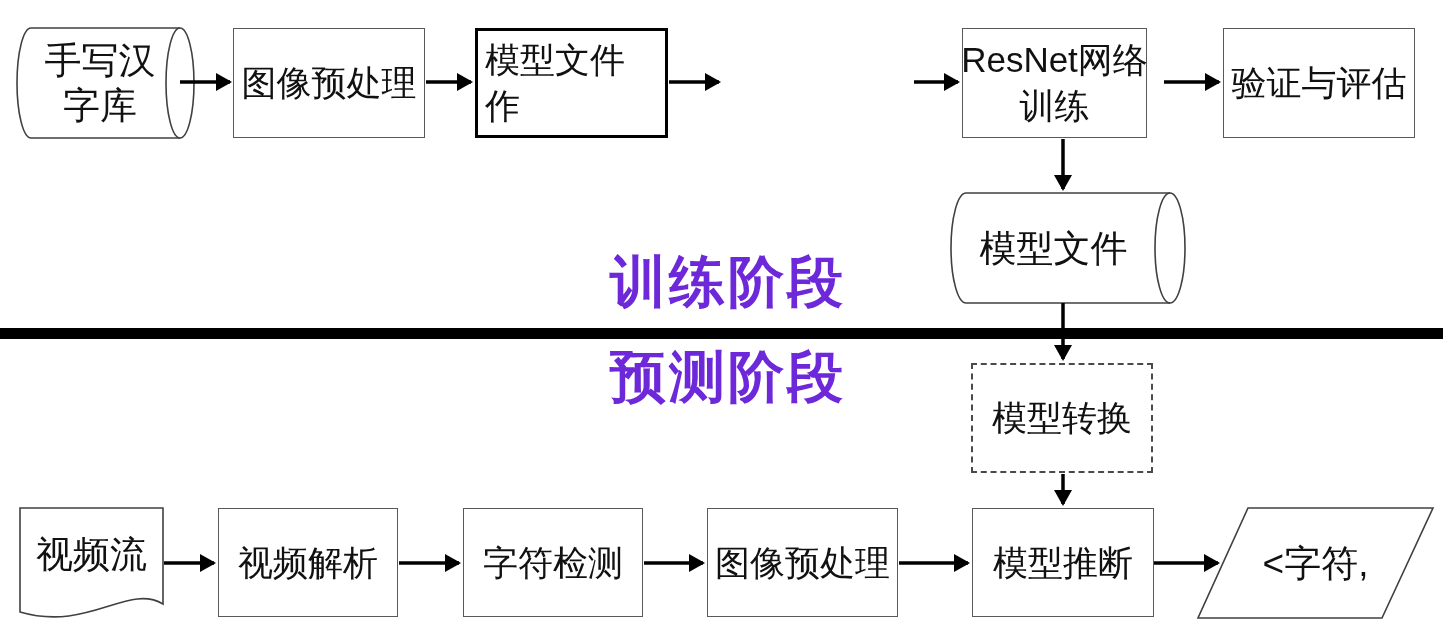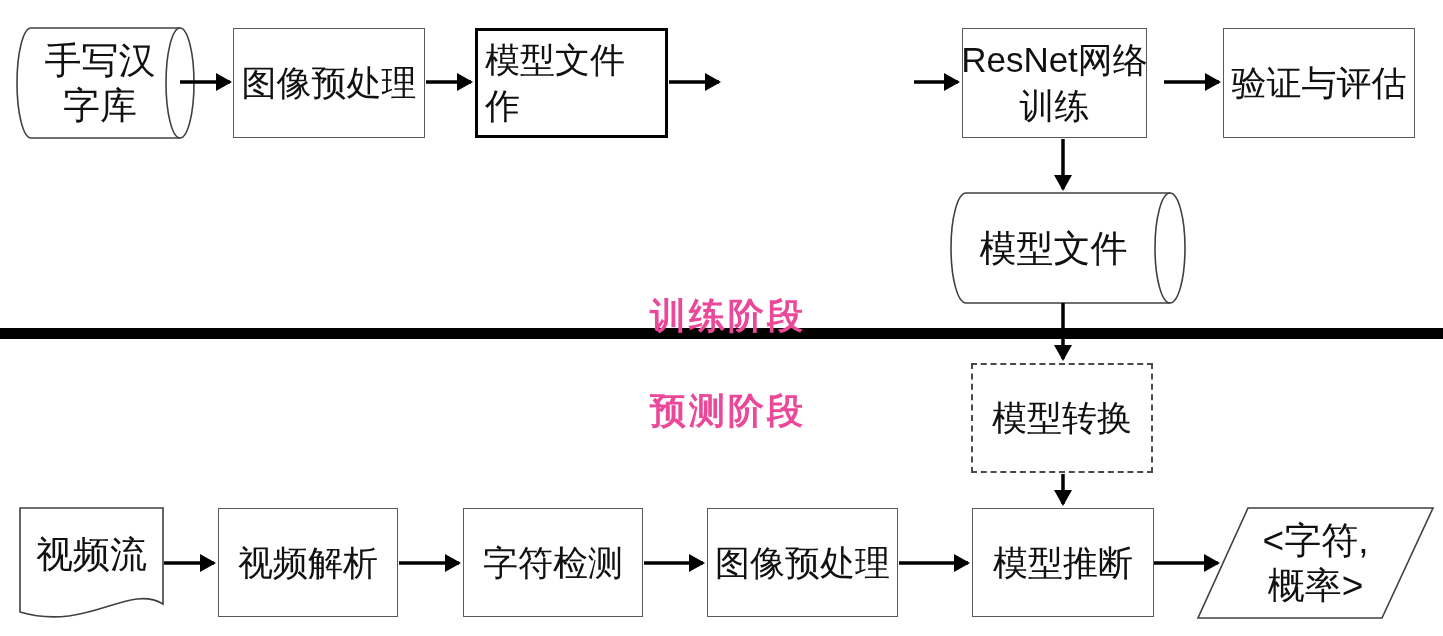--- a/index.html
+++ b/index.html
@@ -16,22 +16,22 @@
   .thin{border:1.5px solid #595959;}
   .bold{border:3px solid #000000;}
   .dashed{border:2px dashed #4a4a4a;background:transparent;}
   .left-align{align-items:flex-start;text-align:left;padding-left:7px;}
   .shape-label{
     position:absolute;display:flex;flex-direction:column;align-items:center;justify-content:center;
     text-align:center;font-size:37px;line-height:45px;white-space:nowrap;pointer-events:none;
   }
   .phase-label{
     position:absolute;transform:translate(-50%,-50%);
-    font-family:"DejaVu Serif",serif;font-weight:bold;font-size:36px;
-    letter-spacing:3px;color:#ec4899;white-space:nowrap;margin-top:33px;
+    font-family:"DejaVu Serif",serif;font-weight:bold;font-size:56px;
+    letter-spacing:3px;color:#6d28d9;white-space:nowrap;
   }
   .divider{position:absolute;left:0;top:328px;width:1443px;height:11px;background:#000000;}
   .shapes path.outline{fill:#ffffff;stroke:#404040;stroke-width:1.6;}
   .shapes path.inner{fill:none;stroke:#404040;stroke-width:1.6;}
   .shapes line.arrow{stroke:#000000;stroke-width:3.5;}
   span{display:block;}
 </style>
 </head>
 <body>
 
@@ -123,16 +123,15 @@
   <div class="shape-label" style="left:952px;top:193px;width:203px;height:110px;border-radius:20px;">
     <span>模型文件</span>
   </div>
 
   <div class="shape-label" style="left:20px;top:508px;width:143px;height:92px;">
     <span>视频流</span>
   </div>
 
   <div class="shape-label" style="left:1198px;top:508px;width:235px;height:110px;">
     <span>&lt;字符,</span>
-    <span>概率&gt;</span>
   </div>
 
 </div>
 
 </body></html>

